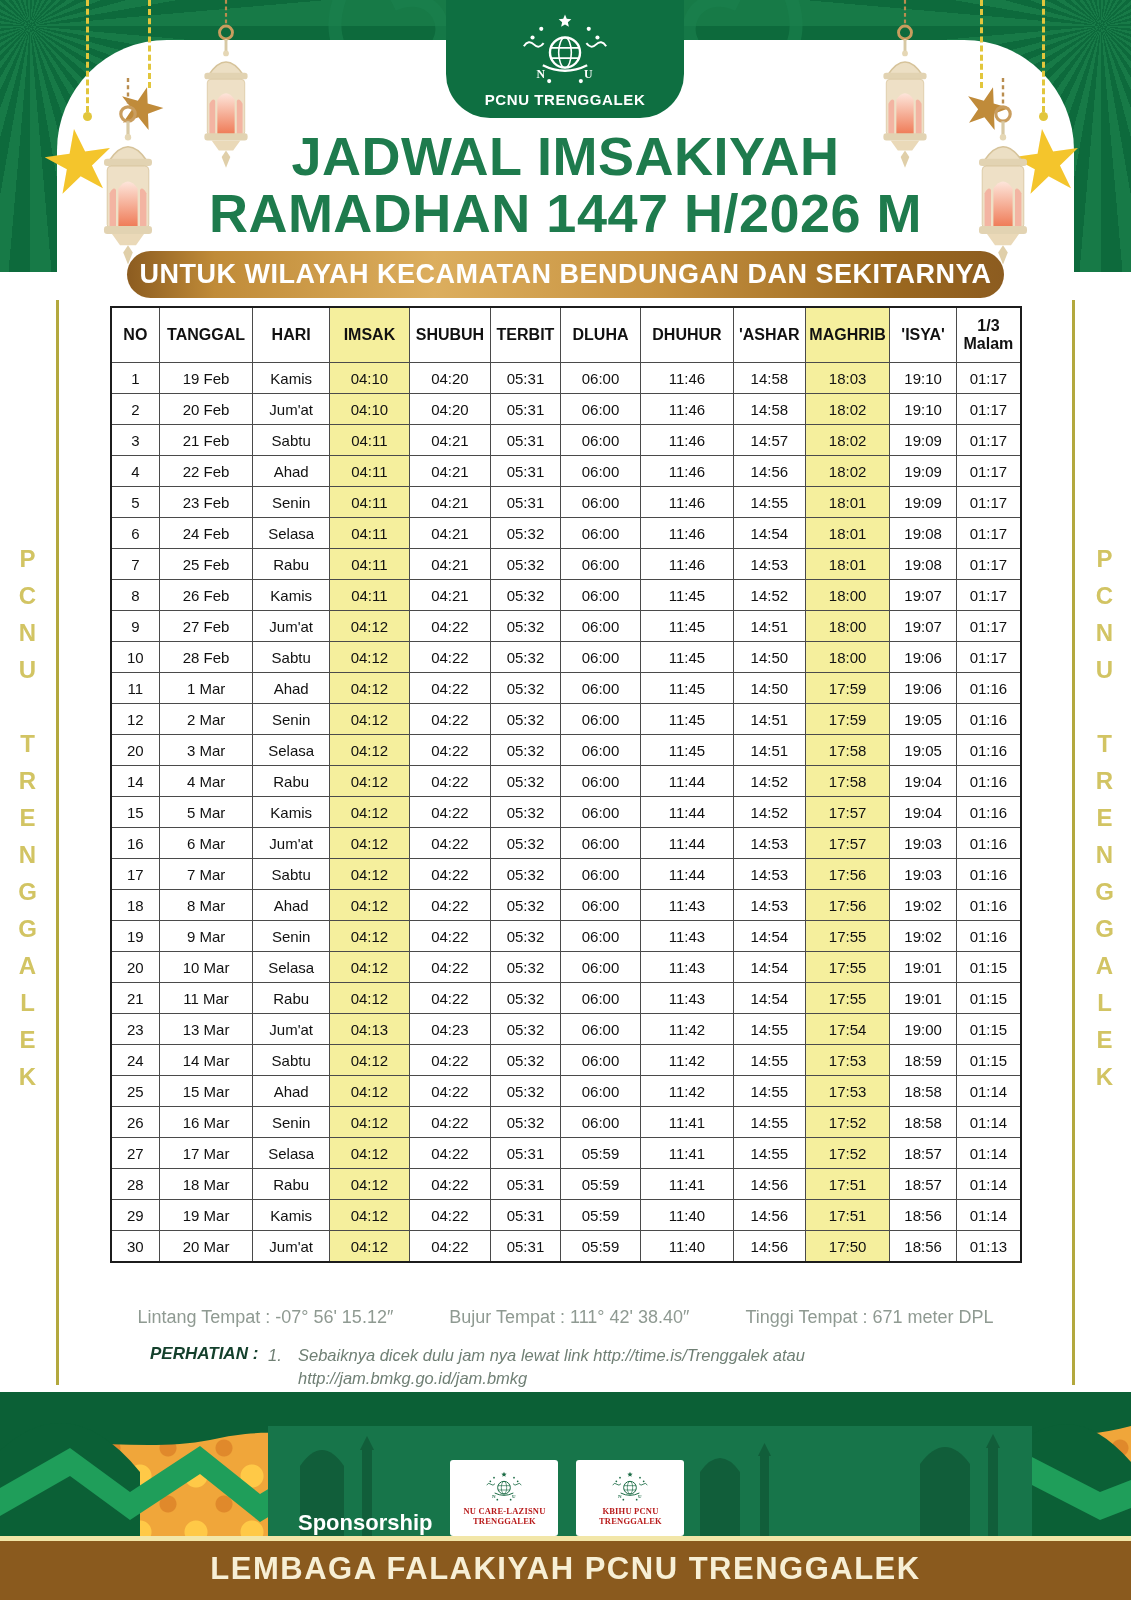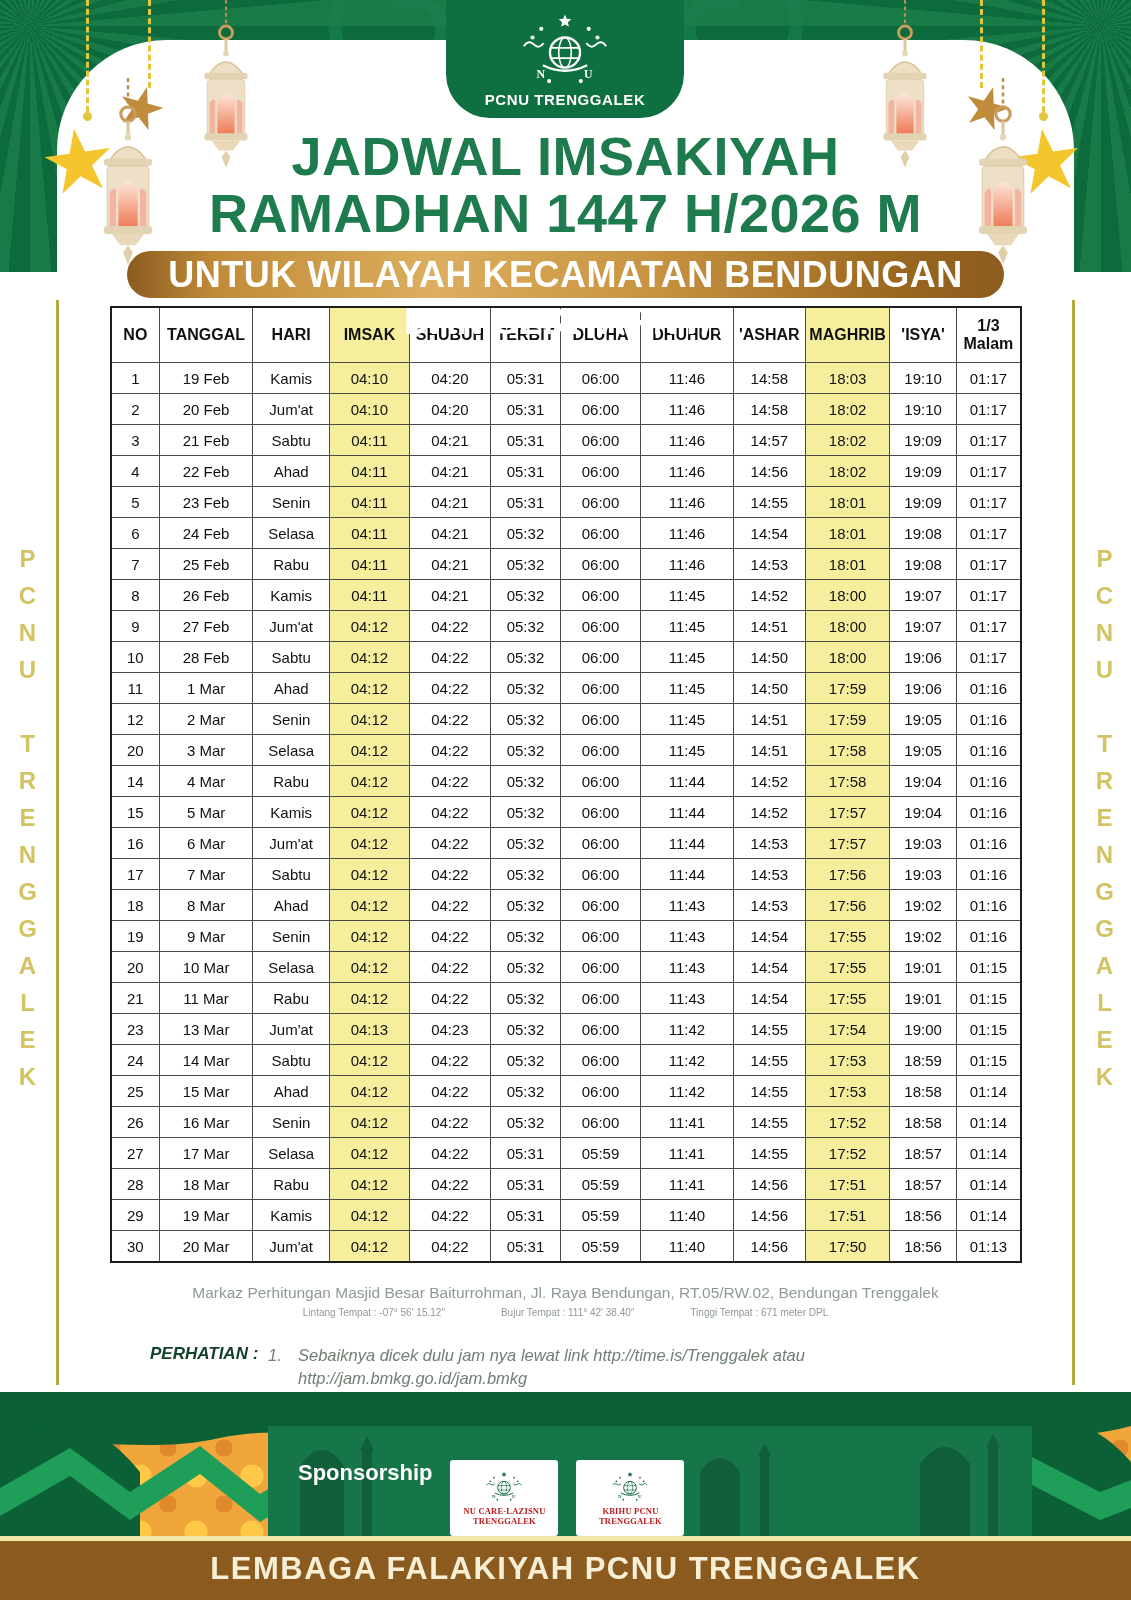--- a/index.html
+++ b/index.html
@@ -31,21 +31,21 @@
             border-radius:0 0 44px 44px;display:flex;flex-direction:column;align-items:center;
             justify-content:flex-end;padding-bottom:10px;box-sizing:border-box;z-index:5;}
   .nu-badge .emb{color:#ffffff;width:112px;height:76px;}
   .org-name{color:#ffffff;font-weight:bold;font-size:15px;letter-spacing:.6px;margin-top:2px;}
 
   
   .title{position:absolute;left:0;top:128px;width:100%;text-align:center;color:#1e7b4d;
          font-weight:bold;font-size:54px;line-height:57px;letter-spacing:.5px;z-index:4;}
   .gold-banner{position:absolute;left:127px;top:251px;width:877px;height:47px;border-radius:24px;
                background:linear-gradient(90deg,#8c5c20 0%,#c08b38 10%,#dcae5e 35%,#c79341 60%,#9a671f 88%,#8c5c20 100%);
-               color:#ffffff;font-weight:bold;font-size:36px;line-height:47px;text-align:center;
+               color:#ffffff;font-weight:bold;font-size:27px;line-height:47px;text-align:center;
                letter-spacing:.5px;z-index:6;}
 
   
   .gold-line{position:absolute;top:300px;height:1085px;width:0;border-left:3px solid #b3a83e;}
   .gold-line.left{left:56px;}
   .gold-line.right{right:56px;}
   .side-text{position:absolute;top:545px;writing-mode:vertical-rl;text-orientation:upright;
              color:#d2c463;font-weight:bold;font-size:24px;letter-spacing:10px;}
   .side-text.left{left:13px;}
   .side-text.right{right:13px;}
@@ -58,34 +58,34 @@
   table.sched th{height:52px;font-size:16px;font-weight:bold;white-space:pre-line;line-height:1.15;}
   table.sched td{height:30px;font-size:15px;padding:0;}
   table.sched .hl{background:#f5ef9d;}
   col.c0{width:5.3%}col.c1{width:10.3%}col.c2{width:8.4%}col.c3{width:8.8%}
   col.c4{width:8.9%}col.c5{width:7.7%}col.c6{width:8.8%}col.c7{width:10.2%}
   col.c8{width:7.9%}col.c9{width:9.3%}col.c10{width:7.3%}col.c11{width:7.1%}
 
   
   .markaz{position:absolute;left:0;top:1284px;width:100%;text-align:center;color:#8f9a92;font-size:15.5px;}
   .coords{position:absolute;left:0;top:1307px;width:100%;display:flex;justify-content:center;gap:56px;
-          color:#8f9a92;font-size:10px;}
+          color:#8f9a92;font-size:18px;}
   .perhatian{position:absolute;left:150px;top:1344px;width:880px;display:flex;}
   .p-label{font-weight:bold;font-style:italic;color:#14402c;font-size:17px;flex:0 0 118px;}
   .p-notes{flex:1;}
   .note-row{display:flex;font-style:italic;color:#6f7f74;font-size:16.5px;line-height:23px;}
   .note-num{flex:0 0 30px;}
   .note-row.cont .note-num{visibility:hidden;}
 
   
   .gold-strip{position:absolute;left:0;top:1392px;width:1131px;height:146px;background-color:#f0a63a;
       background-image:radial-gradient(#ffc947 11px,transparent 12px),radial-gradient(#e0892b 8px,transparent 9px);
       background-size:56px 56px;background-position:0 0,28px 28px;}
   .domes{position:absolute;left:0;top:1392px;width:1131px;height:146px;}
-  .sponsor-row{position:absolute;left:298px;top:1460px;display:flex;align-items:flex-start;gap:18px;z-index:8;}
+  .sponsor-row{position:absolute;left:298px;top:1460px;display:flex;align-items:flex-end;gap:18px;z-index:8;}
   .sponsor-label{color:#ffffff;font-weight:bold;font-size:22px;}
   .logo-card{width:108px;height:76px;background:#ffffff;border-radius:3px;display:flex;flex-direction:column;
              align-items:center;justify-content:center;color:#b91c1c;}
   .logo-card .emb{width:46px;height:32px;}
   .logo-text{font-family:"Liberation Serif","DejaVu Serif",serif;font-weight:bold;font-size:8.5px;
              line-height:10px;text-align:center;letter-spacing:.2px;margin-top:3px;}
   .cream-line{position:absolute;left:0;top:1536px;width:1131px;height:5px;background:#f2e6a8;}
   .bottom-banner{position:absolute;left:0;top:1541px;width:1131px;height:59px;background:#8a5a1e;
                  color:#f7efd5;font-weight:bold;font-size:31px;letter-spacing:1.5px;text-align:center;
                  line-height:56px;}
@@ -636,21 +636,20 @@
             <td>11:40</td>
             <td>14:56</td>
             <td class="hl">17:50</td>
             <td>18:56</td>
             <td>01:13</td>
           </tr>
         </tbody>
       </table>
   </div>
 
-  <div class="markaz">Markaz Perhitungan Masjid Besar Baiturrohman, Jl. Raya Bendungan, RT.05/RW.02, Bendungan Trenggalek</div>
   <div class="coords">
     <span>Lintang  Tempat : -07° 56' 15.12″</span>
     <span>Bujur Tempat : 111° 42' 38.40″</span>
     <span>Tinggi Tempat : 671 meter DPL</span>
   </div>
 
   <div class="perhatian">
     <span class="p-label">PERHATIAN :</span>
     <div class="p-notes">
       <div class="note-row">

